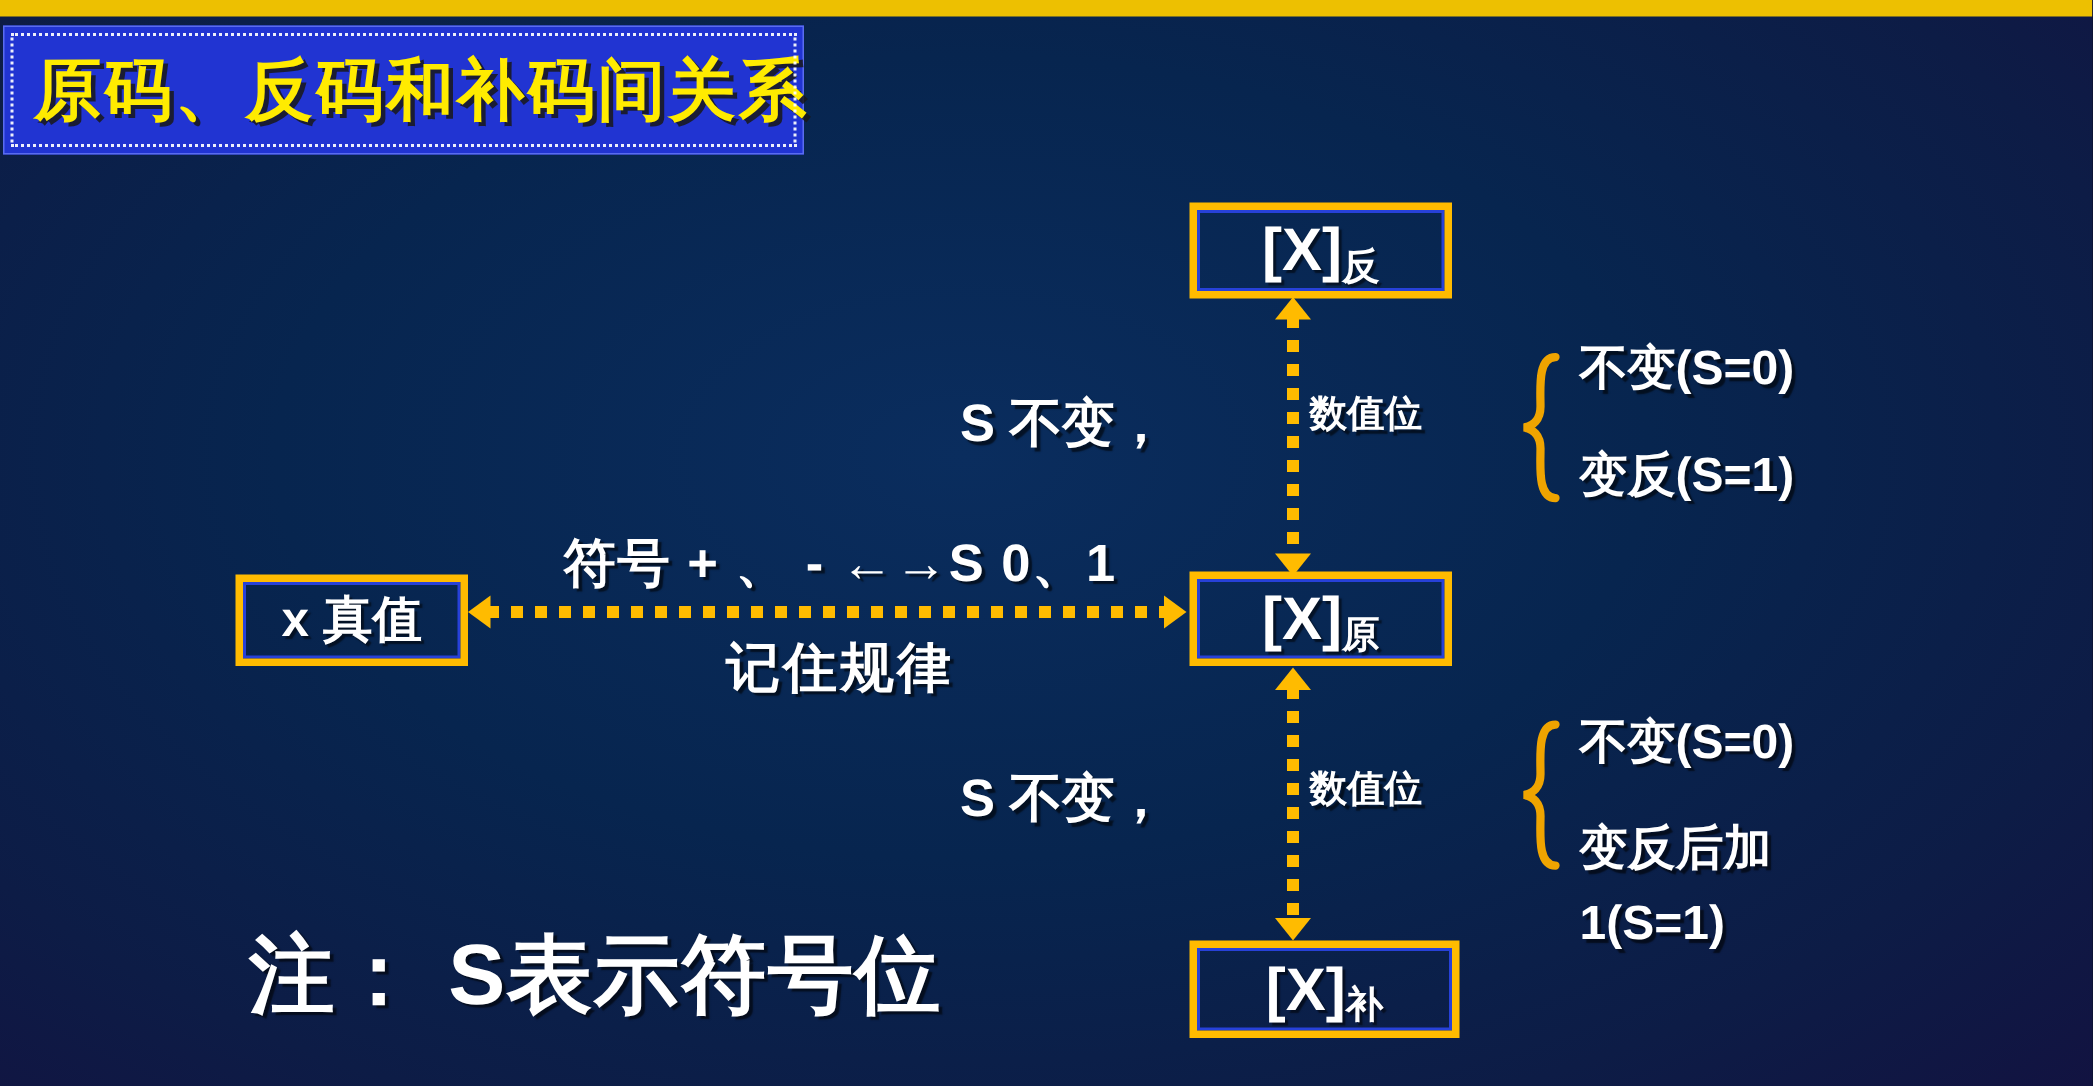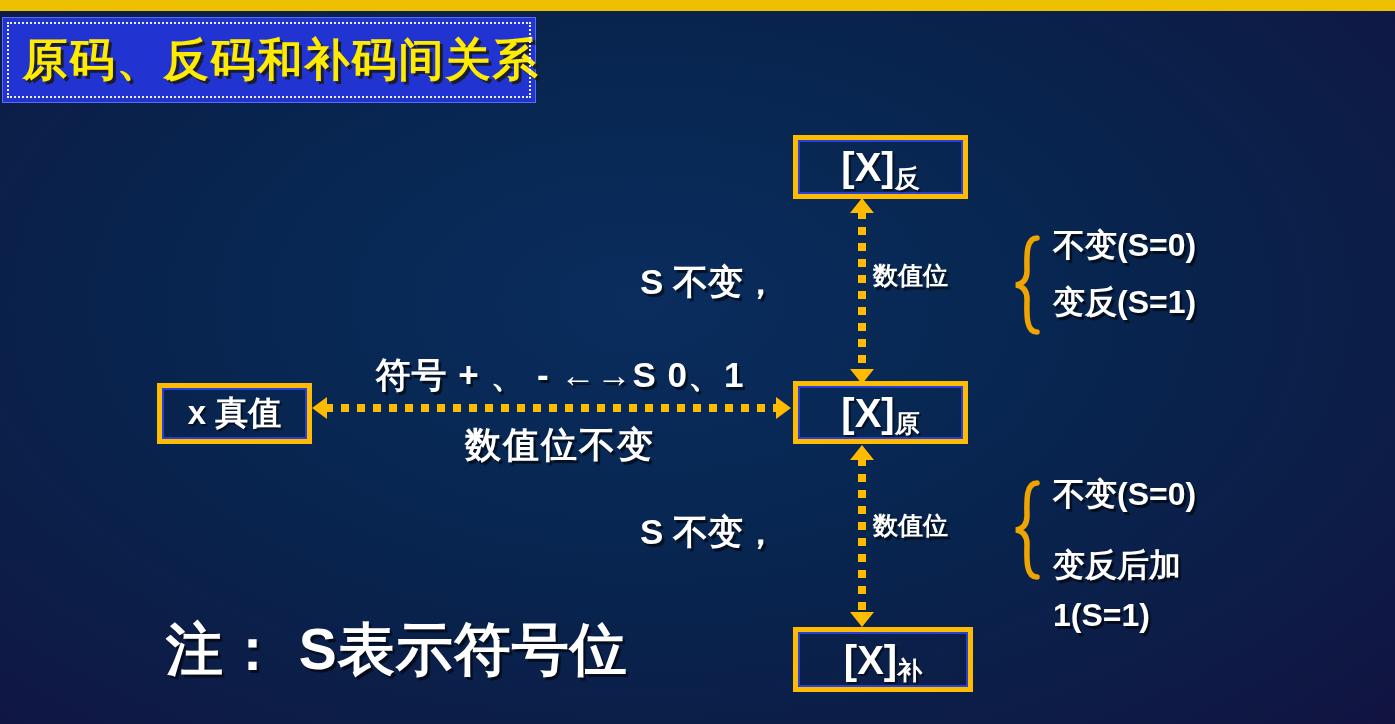--- a/index.html
+++ b/index.html
@@ -60,21 +60,21 @@
   
   .wlbl{color:#fff;font-weight:700;text-shadow:2.5px 2.5px 1px rgba(0,0,0,.6);white-space:nowrap;}
   .lbl-sign{width:220px;text-align:left;font-size:35px;}
   .lbl-value{font-size:25px;}
   .lbl-sign-top{left:640px;top:259px;}
   .lbl-value-top{left:873px;top:259px;}
   .lbl-sign-bot{left:640px;top:509px;}
   .lbl-value-bot{left:873px;top:509px;}
   .case{font-size:32px;}
   .case-top-0{left:1053px;top:224px;}
-  .case-top-1{left:1053px;top:281px;}
+  .case-top-1{left:1053px;top:295px;}
   .case-bot-0{left:1053px;top:473px;}
   .case-bot-1{left:1053px;top:541px;white-space:pre-line;line-height:1.55;}
   .brace{width:32px;height:104px;}
   .brace-top{left:1010px;top:233px;}
   .brace-bot{left:1010px;top:478px;}
   .h-lbl{width:440px;text-align:center;}
   .h-lbl-above{left:340px;top:352px;font-size:35px;letter-spacing:1px;}
   .h-lbl-below{left:340px;top:421px;font-size:36px;letter-spacing:2px;}
   .note{left:166px;top:612px;font-size:57px;letter-spacing:1px;}
 </style>
@@ -121,21 +121,21 @@
     <div class="tri tri-down"></div>
   </div>
 
   <div class="abs h-arrow">
     <div class="tri tri-left"></div>
     <div class="h-line"></div>
     <div class="tri tri-right"></div>
   </div>
 
   <div class="abs wlbl h-lbl h-lbl-above">符号 + 、 - ←→S  0、1</div>
-  <div class="abs wlbl h-lbl h-lbl-below">数值位不变</div>
+  <div class="abs wlbl h-lbl h-lbl-below">记住规律</div>
 
   <div class="abs wlbl lbl-sign lbl-sign-top">S 不变，</div>
   <div class="abs wlbl lbl-value lbl-value-top">数值位</div>
   <svg class="abs brace brace-top" viewBox="0 0 32 104">
     <path d="M27 5 C15 5 17 26 17 38 C17 47 12 51 6 52 C12 53 17 57 17 66 C17 78 15 99 27 99" fill="none" stroke="#efa400" stroke-width="5.5" stroke-linecap="round"></path>
   </svg>
   <div class="abs wlbl case case-top-0">不变(S=0)</div>
   <div class="abs wlbl case case-top-1">变反(S=1)</div>
 
   <div class="abs wlbl lbl-sign lbl-sign-bot">S 不变，</div>

